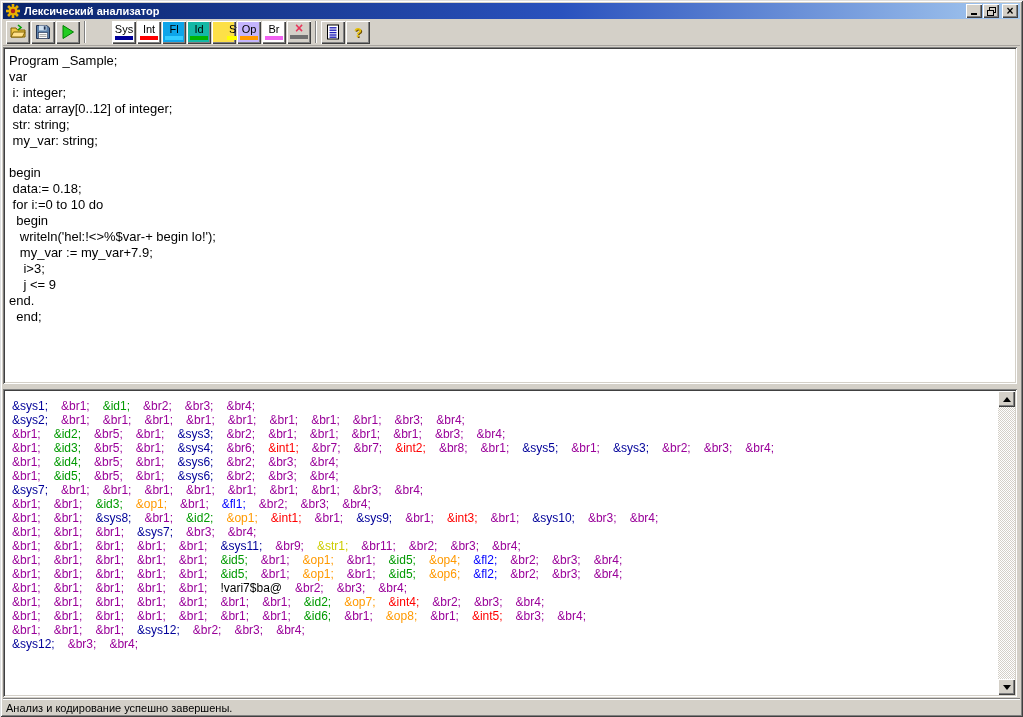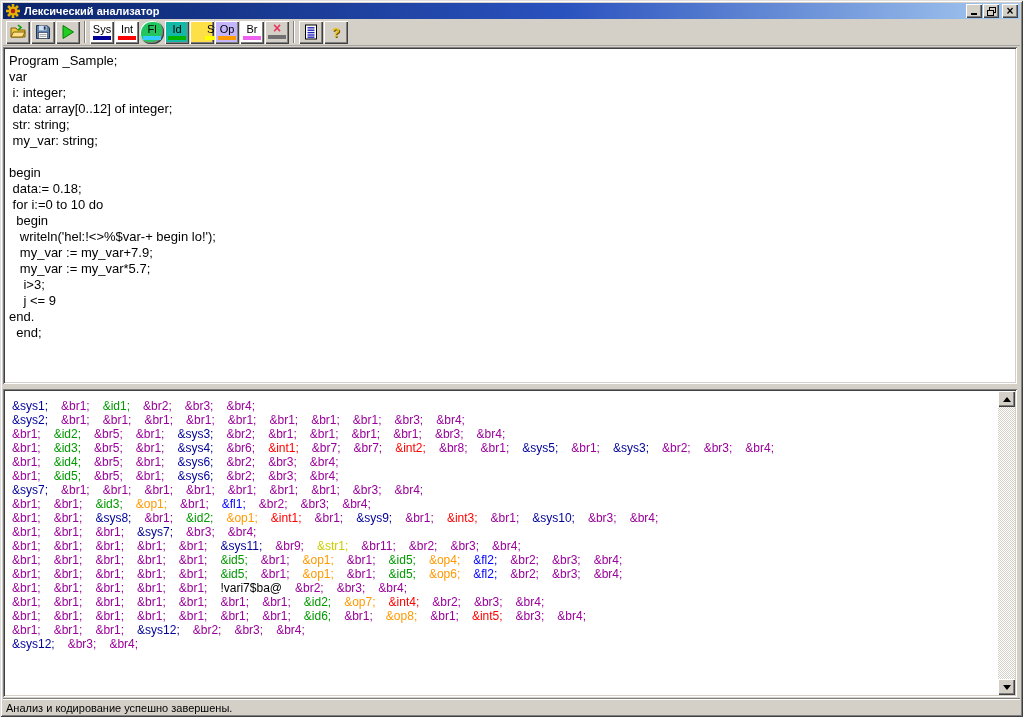--- a/index.html
+++ b/index.html
@@ -155,29 +155,29 @@
         <line x1="4.5" y1="12.4" x2="11.5" y2="12.4" stroke="#888" stroke-width="0.8"></line>
       </svg>
     </div>
     <div class="tbtn">
       <svg class="icon-16" viewBox="0 0 16 16">
         <polygon points="3,1.5 13.5,8 3,14.5" fill="#22cc22" stroke="#008000" stroke-width="1"></polygon>
       </svg>
     </div>
     <div class="tsep"></div>
     <div style="display:flex;">
-        <div class="tbtn letter-btn" style="background: rgb(255, 255, 255);">
+        <div class="tbtn letter-btn" style="background: rgb(255, 255, 255); margin-left: 22px;">
           <span class="letter-label" style="color: rgb(0, 0, 0);">Sys</span>
           <span class="underbar" style="background: rgb(0, 0, 153);"></span>
         </div>
         <div class="tbtn letter-btn" style="background: rgb(255, 255, 255);">
           <span class="letter-label" style="color: rgb(0, 0, 0);">Int</span>
           <span class="underbar" style="background: rgb(255, 0, 0);"></span>
         </div>
-        <div class="tbtn letter-btn" style="background: #22c55e; border-radius: 11px;">
+        <div class="tbtn letter-btn" style="background: #0ea5e9;">
           <span class="letter-label" style="color: rgb(0, 0, 0);">Fl</span>
           <span class="underbar" style="background: rgb(51, 204, 255);"></span>
         </div>
         <div class="tbtn letter-btn" style="background: #14b8a6;">
           <span class="letter-label" style="color: rgb(0, 0, 0);">Id</span>
           <span class="underbar" style="background: rgb(0, 180, 0);"></span>
         </div>
         <div class="tbtn letter-btn" style="background: #fde047; padding-left: 24px;">
           <span class="letter-label" style="color: rgb(0, 0, 0);">Str</span>
           <span class="underbar" style="background: rgb(255, 255, 0);"></span>
@@ -221,21 +221,20 @@
         <div class="code-line"> data: array[0..12] of integer;</div>
         <div class="code-line"> str: string;</div>
         <div class="code-line"> my_var: string;</div>
         <div class="code-line">&nbsp;</div>
         <div class="code-line">begin</div>
         <div class="code-line"> data:= 0.18;</div>
         <div class="code-line"> for i:=0 to 10 do</div>
         <div class="code-line">  begin</div>
         <div class="code-line">   writeln('hel:!&lt;&gt;%$var-+ begin lo!');</div>
         <div class="code-line">   my_var := my_var+7.9;</div>
-        <div class="code-line">   my_var := my_var*5.7;</div>
         <div class="code-line">    i&gt;3;</div>
         <div class="code-line">    j &lt;= 9</div>
         <div class="code-line">end.</div>
         <div class="code-line">  end;</div>
       </div>
   </div>
 
   <div class="token-panel">
     <div class="token-content">
         <div class="token-line"><span class="token" style="color: rgb(0, 0, 153);">&amp;sys1;</span><span class="token" style="color: rgb(153, 0, 153);">&amp;br1;</span><span class="token" style="color: rgb(0, 153, 0);">&amp;id1;</span><span class="token" style="color: rgb(153, 0, 153);">&amp;br2;</span><span class="token" style="color: rgb(153, 0, 153);">&amp;br3;</span><span class="token" style="color: rgb(153, 0, 153);">&amp;br4;</span></div>

